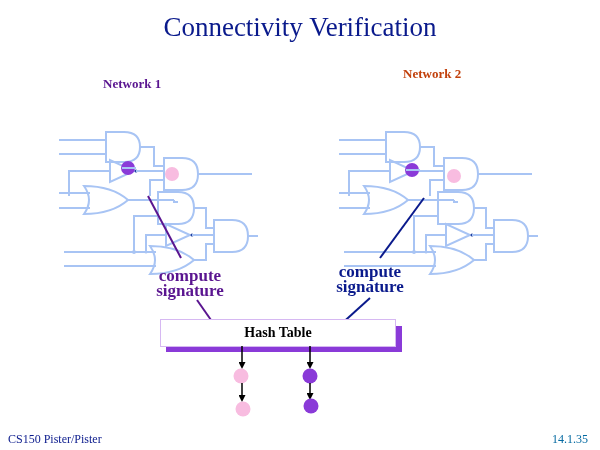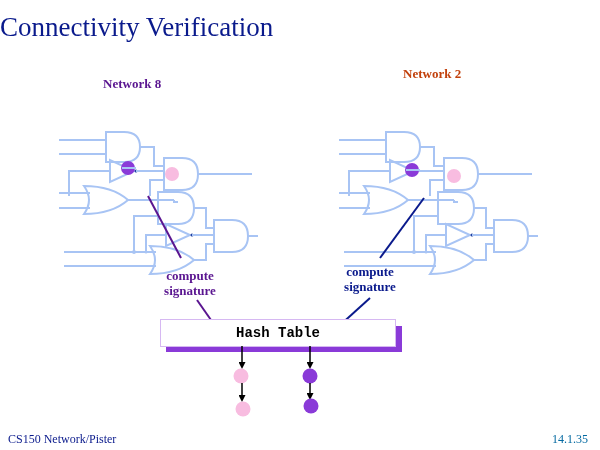--- a/index.html
+++ b/index.html
@@ -1,36 +1,36 @@
 <!DOCTYPE html>
 <html><head>
 <meta charset="utf-8">
 <style>
   html, body { margin: 0; padding: 0; background: #ffffff; }
   body { width: 600px; height: 450px; position: relative; overflow: hidden; font-family: "Liberation Serif", "DejaVu Serif", serif; }
-  .title { position: absolute; left: 0; width: 600px; top: 12px; text-align: left; font-size: 27px; color: #0a1a8c; font-family: "Liberation Serif", serif; }
+  .title { position: absolute; left: 0; width: 600px; top: 12px; text-align: center; font-size: 27px; color: #0a1a8c; font-family: "Liberation Serif", serif; }
   .net-label { position: absolute; font-weight: bold; font-size: 13px; font-family: "Liberation Serif", serif; }
   .net1 { left: 103px; top: 76px; color: #5a1590; }
   .net2 { left: 403px; top: 66px; color: #c2410c; }
-  .sig { position: absolute; font-weight: bold; font-size: 13px; text-align: center; line-height: 15px; font-family: "Liberation Serif", serif; }
+  .sig { position: absolute; font-weight: bold; font-size: 17px; text-align: center; line-height: 15px; font-family: "Liberation Serif", serif; }
   .sig1 { left: 150px; top: 268px; width: 80px; color: #5a1590; }
   .sig2 { left: 330px; top: 264px; width: 80px; color: #0a1a8c; }
   .hash-shadow { position: absolute; left: 166px; top: 326px; width: 236px; height: 26px; background: #8a3ad8; }
   .hash-box { position: absolute; left: 160px; top: 319px; width: 234px; height: 26px; background: #ffffff; border: 1px solid #d6b8f2; text-align: center; }
-  .hash-label { font-weight: bold; font-size: 14px; line-height: 26px; color: #000; font-family: Liberation Mono, monospace; }
+  .hash-label { font-weight: bold; font-size: 14px; line-height: 26px; color: #000; font-family: Liberation Serif, serif; }
   .footer-left { position: absolute; left: 8px; top: 432px; font-size: 12px; color: #0a1a8c; font-family: "Liberation Serif", serif; }
   .footer-right { position: absolute; right: 12px; top: 432px; font-size: 12px; color: #0369a1; font-family: "Liberation Serif", serif; }
   svg.diagram { position: absolute; left: 0; top: 0; }
 </style>
 </head>
 <body>
 
 <div class="title">Connectivity Verification</div>
 
-<div class="net-label net1">Network 8</div>
+<div class="net-label net1">Network 1</div>
 <div class="net-label net2">Network 2</div>
 
 <svg class="diagram" width="600" height="450" viewBox="0 0 600 450">
   <defs>
     <marker id="ah-purple" markerWidth="8" markerHeight="8" refX="6" refY="4" orient="auto" markerUnits="userSpaceOnUse">
       <path d="M0,0 L8,4 L0,8 z" fill="#5a1590"></path>
     </marker>
     <marker id="ah-blue" markerWidth="8" markerHeight="8" refX="6" refY="4" orient="auto" markerUnits="userSpaceOnUse">
       <path d="M0,0 L8,4 L0,8 z" fill="#0a1a8c"></path>
     </marker>
@@ -128,14 +128,14 @@
   <circle cx="241" cy="376" r="7.5" fill="#f8bce0"></circle>
   <line x1="242" y1="383" x2="242" y2="400" stroke="#000" stroke-width="1.5" marker-end="url(#ah-black2)"></line>
   <circle cx="243" cy="409" r="7.5" fill="#f8bce0"></circle>
 
   <line x1="310" y1="346" x2="310" y2="367" stroke="#000" stroke-width="1.5" marker-end="url(#ah-black2)"></line>
   <circle cx="310" cy="376" r="7.5" fill="#8a3ad8"></circle>
   <line x1="310" y1="383" x2="310" y2="398" stroke="#000" stroke-width="1.5" marker-end="url(#ah-black2)"></line>
   <circle cx="311" cy="406" r="7.5" fill="#8a3ad8"></circle>
 </svg>
 
-<div class="footer-left">CS150 Network/Pister</div>
+<div class="footer-left">CS150 Pister/Pister</div>
 <div class="footer-right">14.1.35</div>
 
 </body></html>

